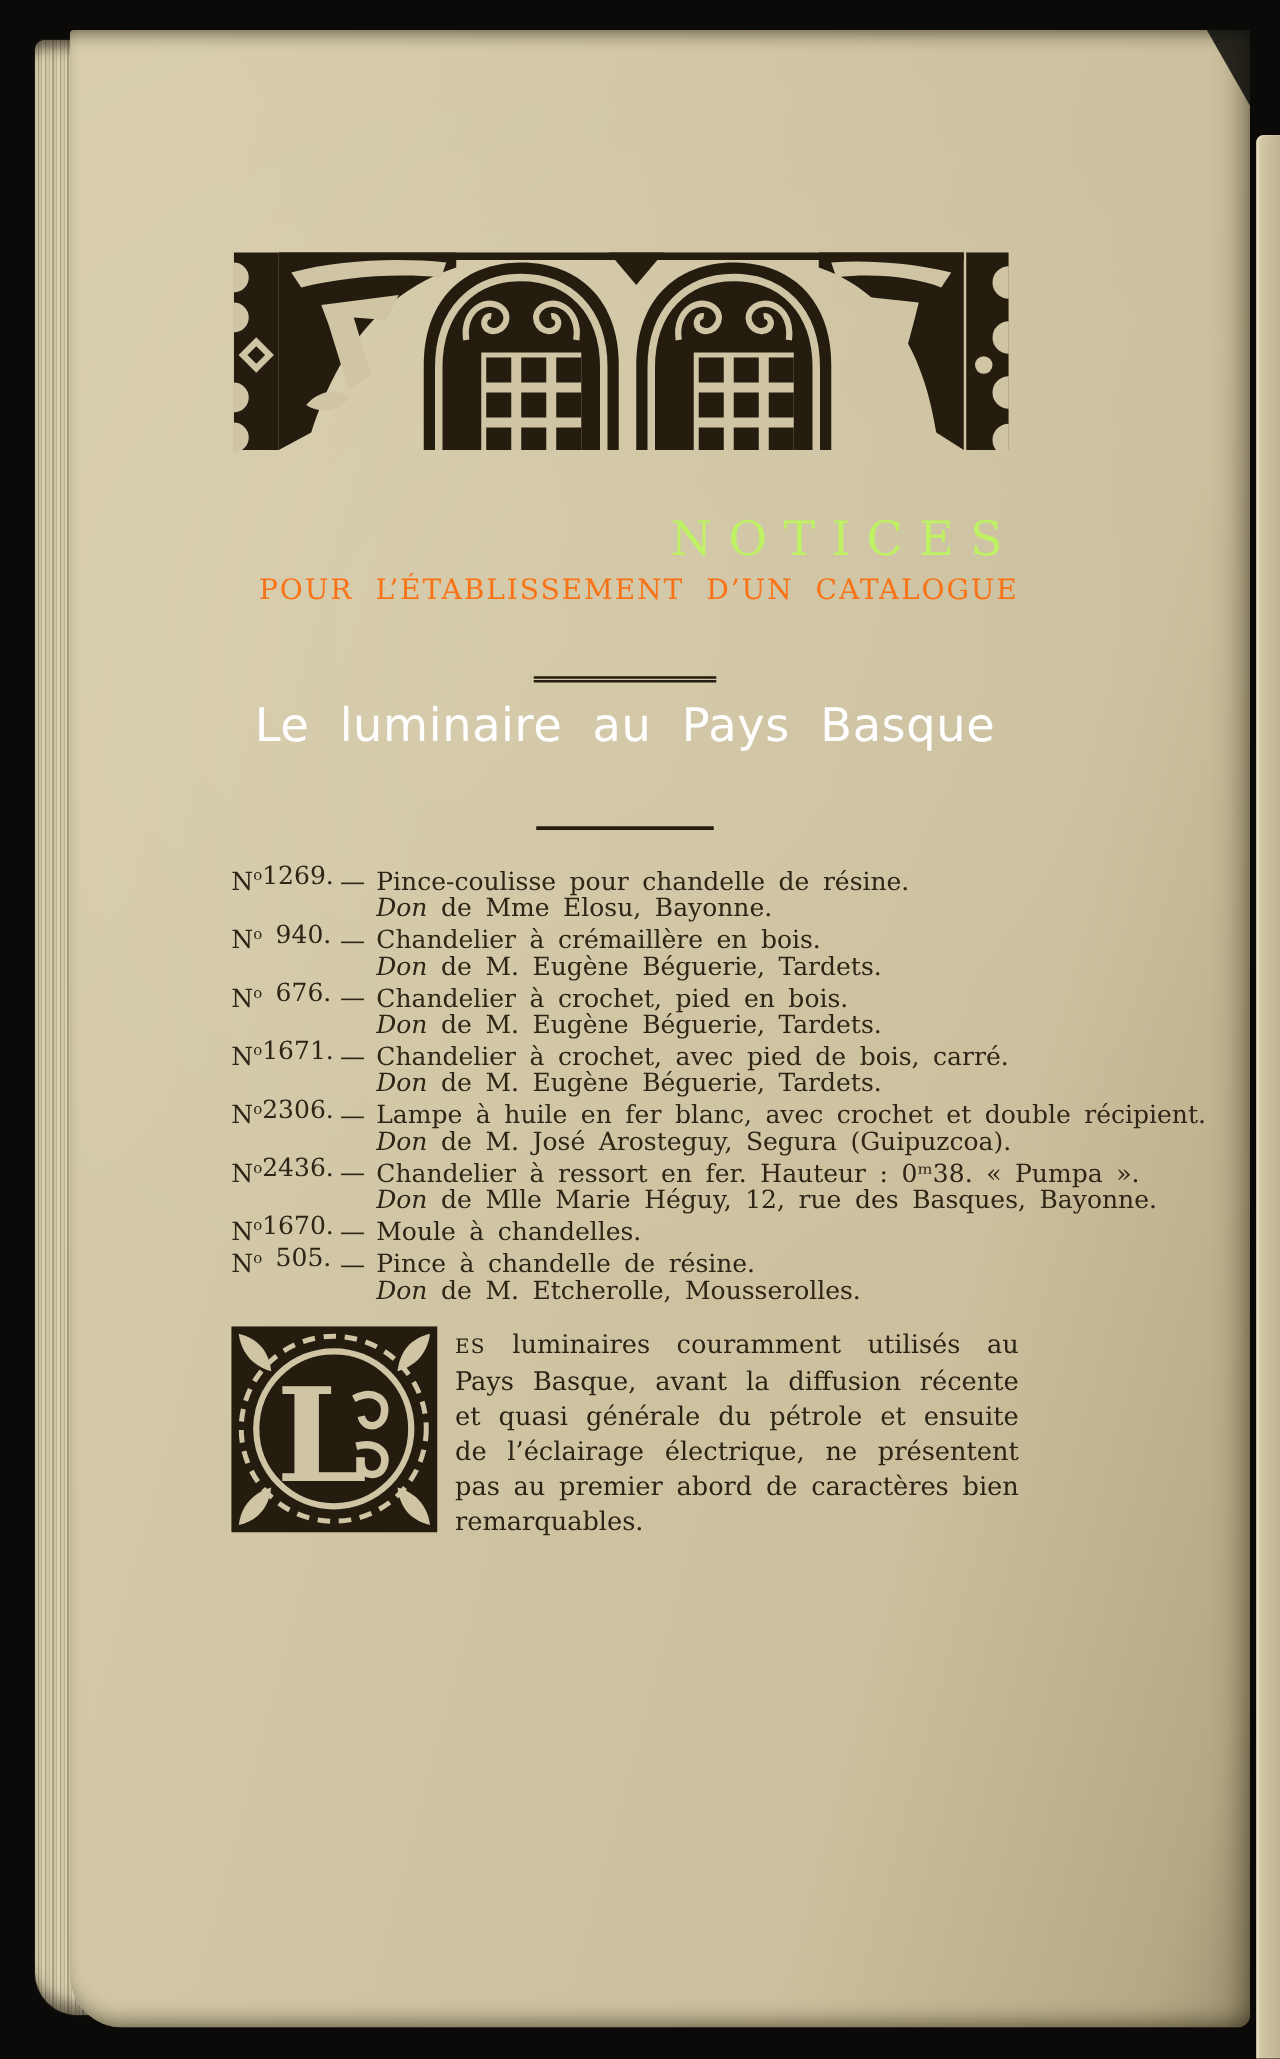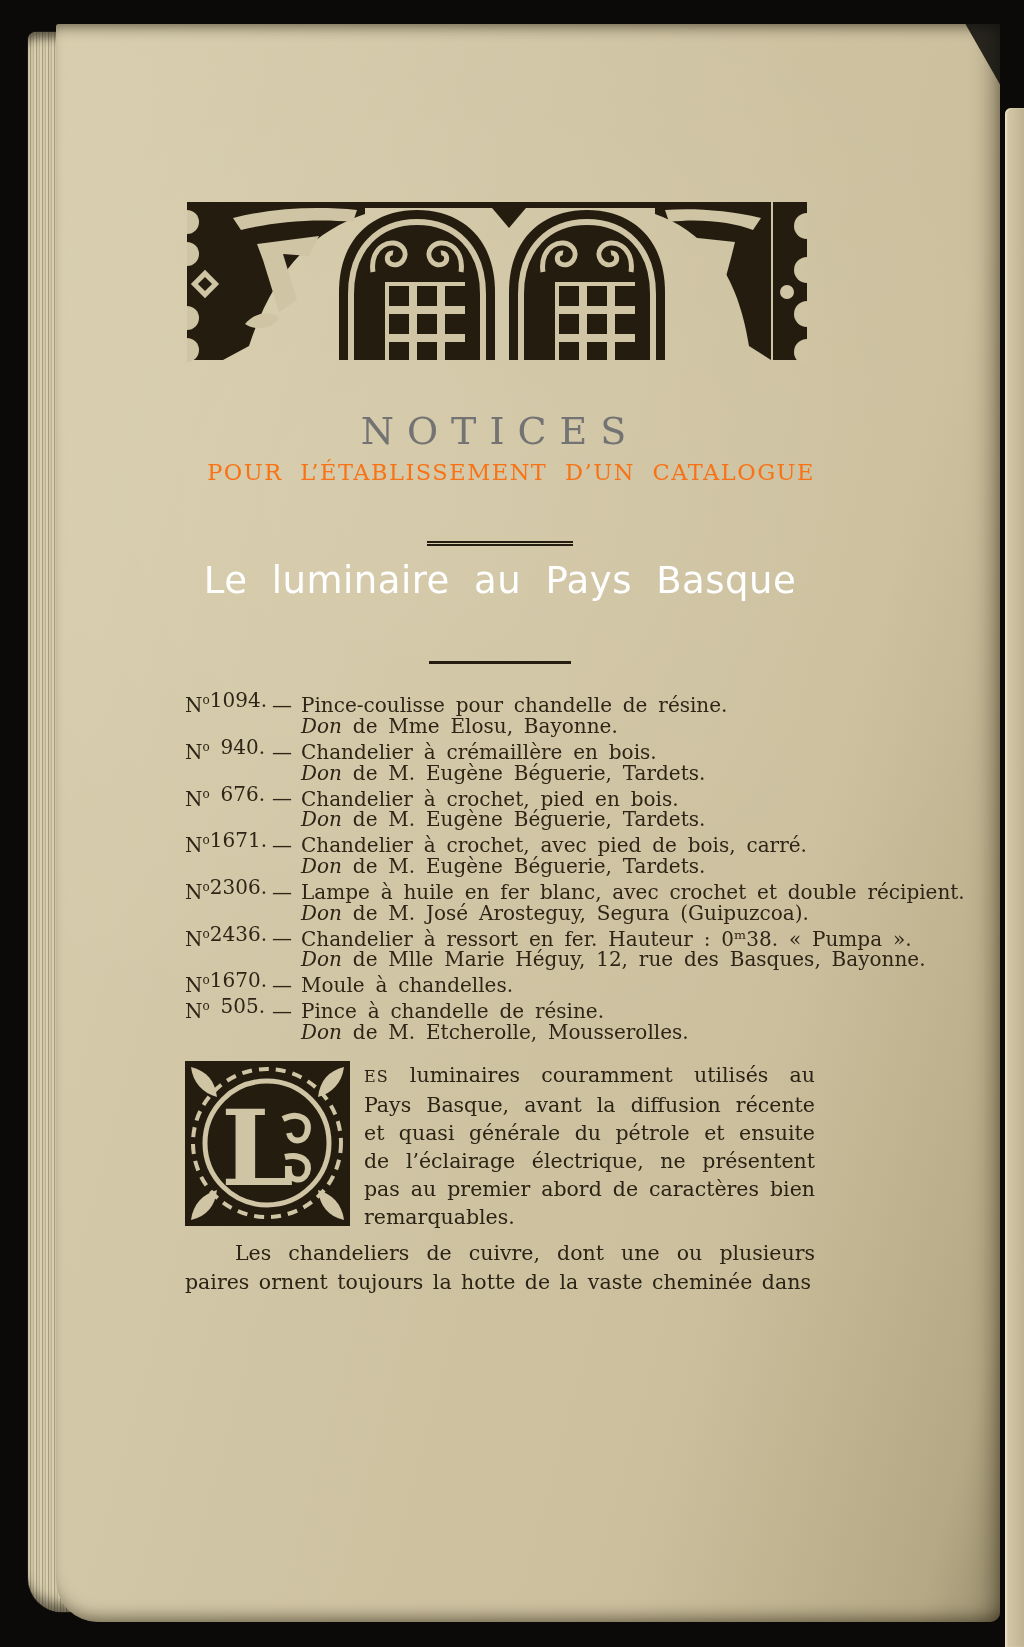--- a/index.html
+++ b/index.html
@@ -21,21 +21,21 @@
   .corner-shade{position:absolute;left:956px;top:22px;width:46px;height:66px;background:#0b0a08;
     clip-path:polygon(18% 0,100% 100%,100% 0);opacity:.85;}
   
   .page-sliver{position:absolute;left:1005px;top:108px;width:19px;height:1539px;
     background:linear-gradient(90deg,#d5caa9,#bfb392);border-radius:6px 0 0 0;
     box-shadow:inset 2px 0 2px rgba(255,250,230,.5);}
   
   .content{position:absolute;left:185px;top:196px;width:630px;color:#2e2517;}
   .ornament{display:block;margin-left:2px;}
   h1.kicker{margin:46px 0 0;font-weight:400;font-size:38px;line-height:1;
-    letter-spacing:13px;text-align:center;color:#737373;}
+    letter-spacing:13px;text-align:right;color:#bef264;}
   .kicker-sub{margin-top:10px;font-weight:normal;font-size:22.5px;line-height:1.1;
     letter-spacing:1.5px;word-spacing:9px;text-align:right;color:#f97316;}
   .rule-double{width:146px;height:5px;margin:56px auto 0;box-sizing:border-box;
     border-top:2.5px solid #241d10;border-bottom:2.5px solid #241d10;}
   h2.title{margin:14px 0 0;font-family:"DejaVu Sans",sans-serif;font-weight:400;
     font-size:37px;line-height:1.15;word-spacing:12px;letter-spacing:.5px;
     text-align:center;color:#ffffff;}
   .rule-single{width:142px;height:3px;margin:59px auto 0;background:#241d10;}
   
   .catalog{margin-top:26px;font-size:20px;line-height:21px;}
@@ -124,21 +124,21 @@
     <h1 class="kicker">NOTICES</h1>
     <div class="kicker-sub">POUR L’ÉTABLISSEMENT D’UN CATALOGUE</div>
     <div class="rule-double"></div>
     <h2 class="title">Le luminaire au Pays Basque</h2>
     <div class="rule-single"></div>
 
     <div class="catalog">
         <div class="entry">
           <div class="entry-line"><span class="ncol">
               <span class="no">N<sup>o</sup></span>
-              <span class="num">1094.</span>
+              <span class="num">1269.</span>
             </span><span class="dash">—</span><span class="desc">Pince-coulisse pour chandelle de résine.</span></div>
           <div class="donor-line"><span class="don">Don</span> de Mme Elosu, Bayonne.</div>
         </div>
         <div class="entry">
           <div class="entry-line"><span class="ncol">
               <span class="no">N<sup>o</sup></span>
               <span class="num">940.</span>
             </span><span class="dash">—</span><span class="desc">Chandelier à crémaillère en bois.</span></div>
           <div class="donor-line"><span class="don">Don</span> de M. Eugène Béguerie, Tardets.</div>
         </div>
@@ -194,15 +194,14 @@
         <path d="M159,6 C143,10 135,20 133,36 C147,32 157,22 159,6 Z" fill="#cfc4a3"></path>
         <path d="M6,159 C22,155 30,145 32,129 C18,133 8,143 6,159 Z" fill="#cfc4a3"></path>
         <path d="M159,159 C143,155 135,145 133,129 C147,133 157,143 159,159 Z" fill="#cfc4a3"></path>
         <text x="36" y="124" font-family="DejaVu Serif, serif" font-size="104" font-weight="bold" fill="#cfc4a3">L</text>
         <path d="M98,58 C114,50 126,58 122,72 C119,82 106,82 104,72" stroke="#cfc4a3" stroke-width="6" fill="none"></path>
         <path d="M100,96 C116,92 126,100 122,112 C118,122 104,120 104,110" stroke="#cfc4a3" stroke-width="6" fill="none"></path>
       </svg>
       <p class="lead-text"><span class="lead-caps">ES</span><span> luminaires couramment utilisés au Pays Basque, avant la diffusion récente et quasi générale du pétrole et ensuite de l’éclairage électrique, ne présentent pas au premier abord de caractères bien remarquables.</span></p>
     </div>
 
-    <p class="para2">Les chandeliers de cuivre, dont une ou plusieurs paires ornent toujours la hotte de la vaste cheminée dans</p>
   </div>
 </div>
 
 </body></html>

